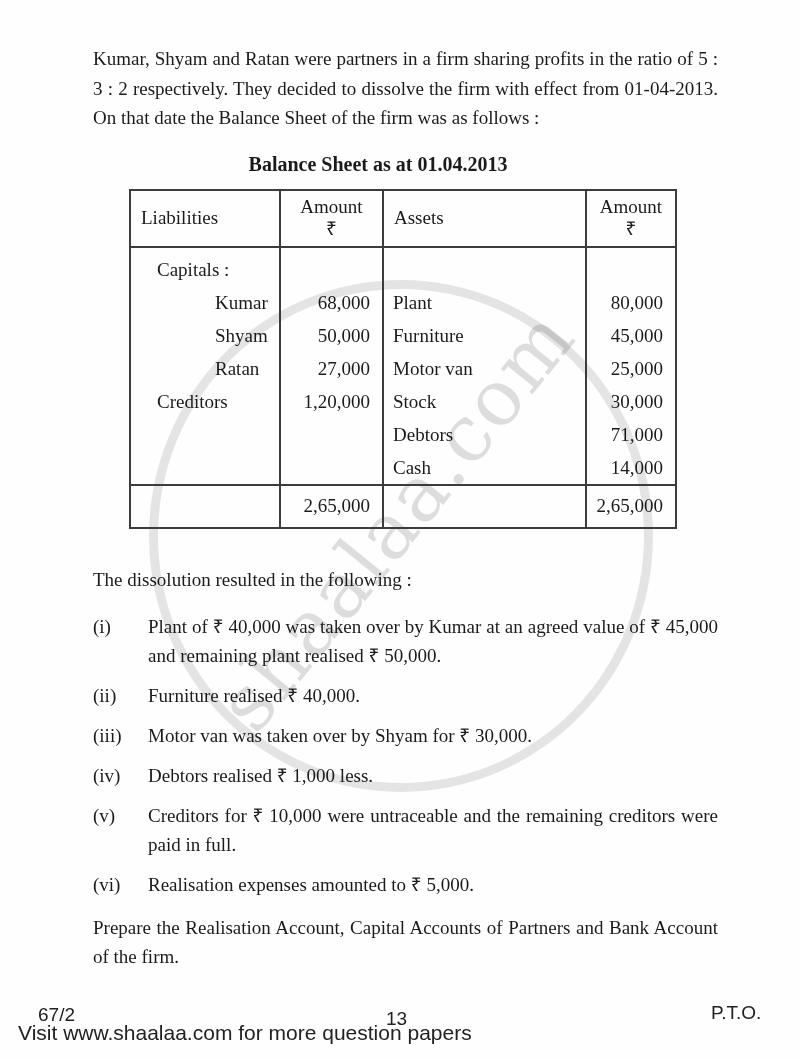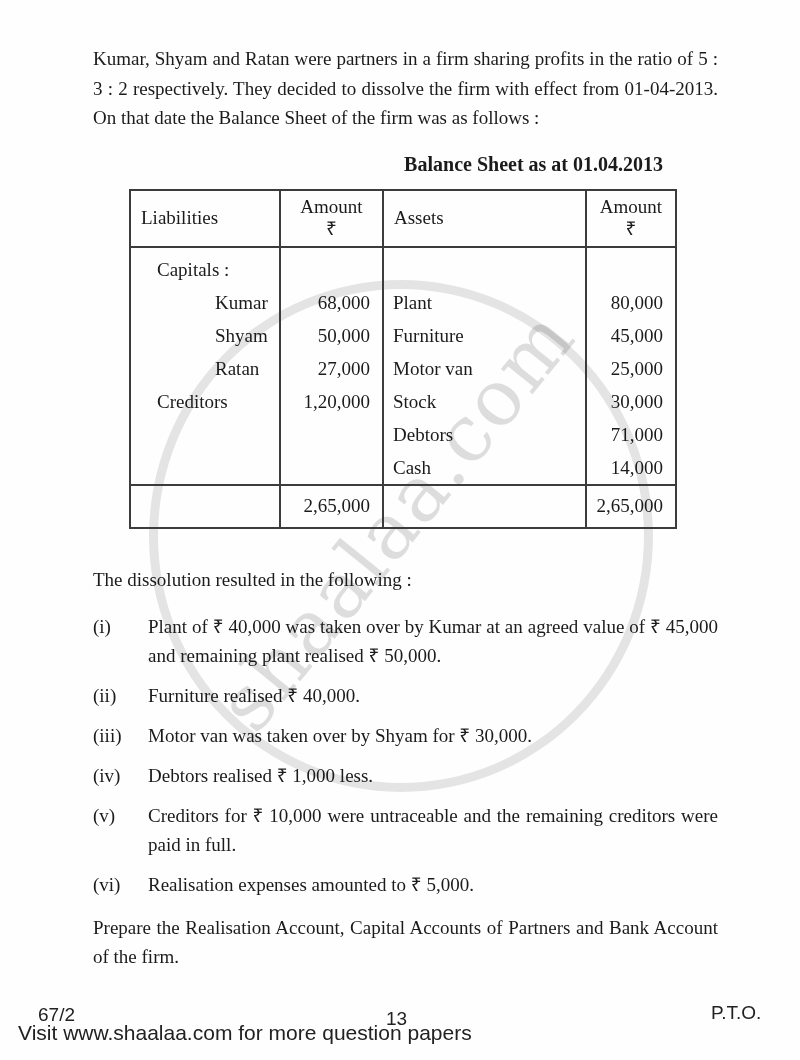--- a/index.html
+++ b/index.html
@@ -45,21 +45,21 @@
   .intro {
     font-size: 19px;
     line-height: 29.5px;
     text-align: justify;
   }
   .bs-title {
     margin-top: 20px;
     padding-right: 55px;
     font-size: 20px;
     font-weight: bold;
-    text-align: right;
+    text-align: center;
   }
   
   table.bs-table {
     margin: 13px 0 0 36px;
     border-collapse: collapse;
     width: 546px;
     table-layout: fixed;
     font-size: 19px;
   }
   .bs-table td {

